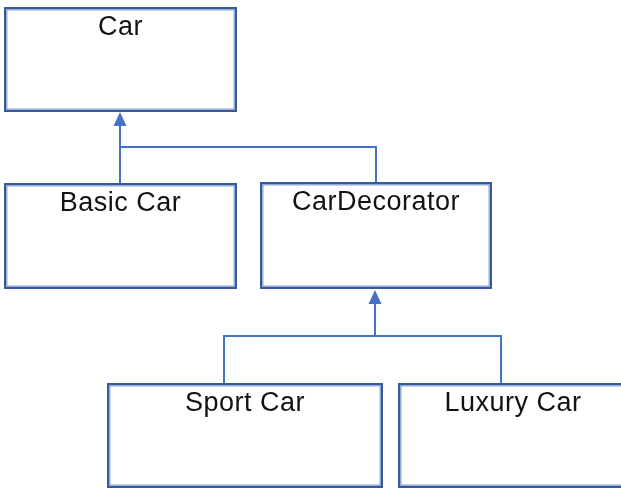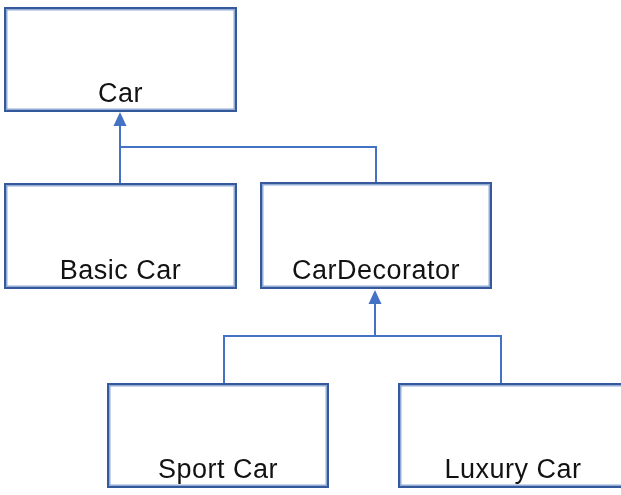--- a/index.html
+++ b/index.html
@@ -40,31 +40,31 @@
   }
   .node {
     position: absolute;
     box-sizing: border-box;
     background: var(--bg);
     border: 2px solid var(--box-border);
     box-shadow: inset 0 0 0 1.5px var(--box-inner);
     display: flex;
     flex-direction: column;
     align-items: center;
-    justify-content: flex-end;
+    justify-content: space-between;
     text-align: center;
     color: var(--text);
     font-size: 27px;
     letter-spacing: 0.5px;
     line-height: 34px;
   }
   #node-car-interface { left: 4px;   top: 7px;   width: 233px; height: 105px; }
   #node-basic-car     { left: 4px;   top: 183px; width: 233px; height: 106px; }
   #node-car-decorator { left: 260px; top: 182px; width: 232px; height: 107px; }
-  #node-sport-car     { left: 107px; top: 383px; width: 222px; height: 105px; }
+  #node-sport-car     { left: 107px; top: 383px; width: 276px; height: 105px; }
   #node-luxury-car    { left: 386px; top: 383px; width: 230px; height: 105px; margin-left: 12px; }
 </style>
 </head>
 <body>
 
 <div class="canvas">
 
   <svg class="edges-layer" viewBox="0 0 621 495" xmlns="http://www.w3.org/2000/svg">
 
     <polygon class="arrowhead" points="120,112 113.5,126 126.5,126"></polygon>

